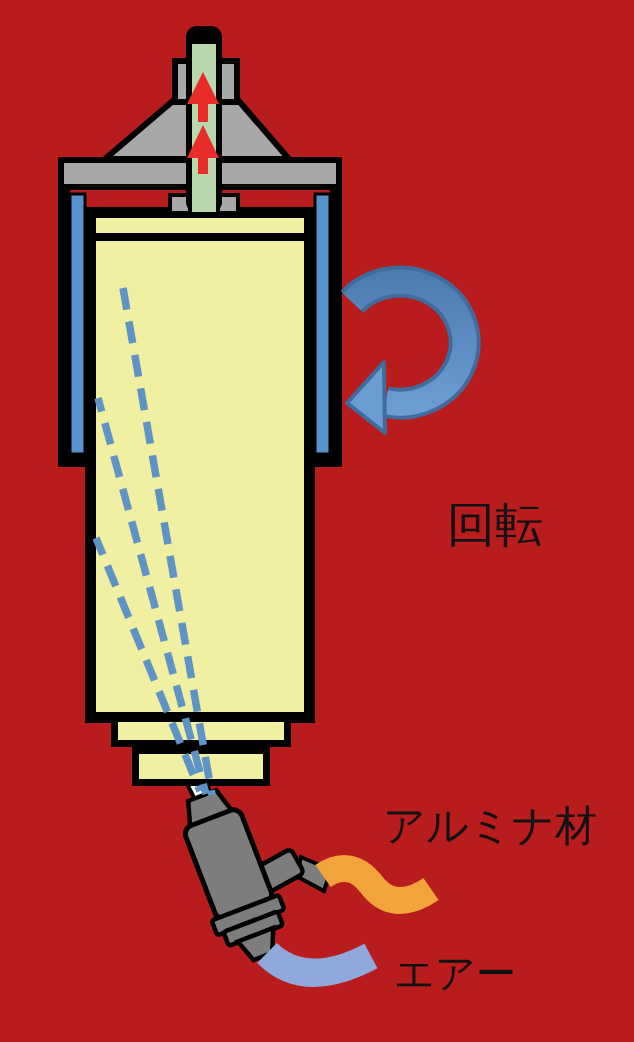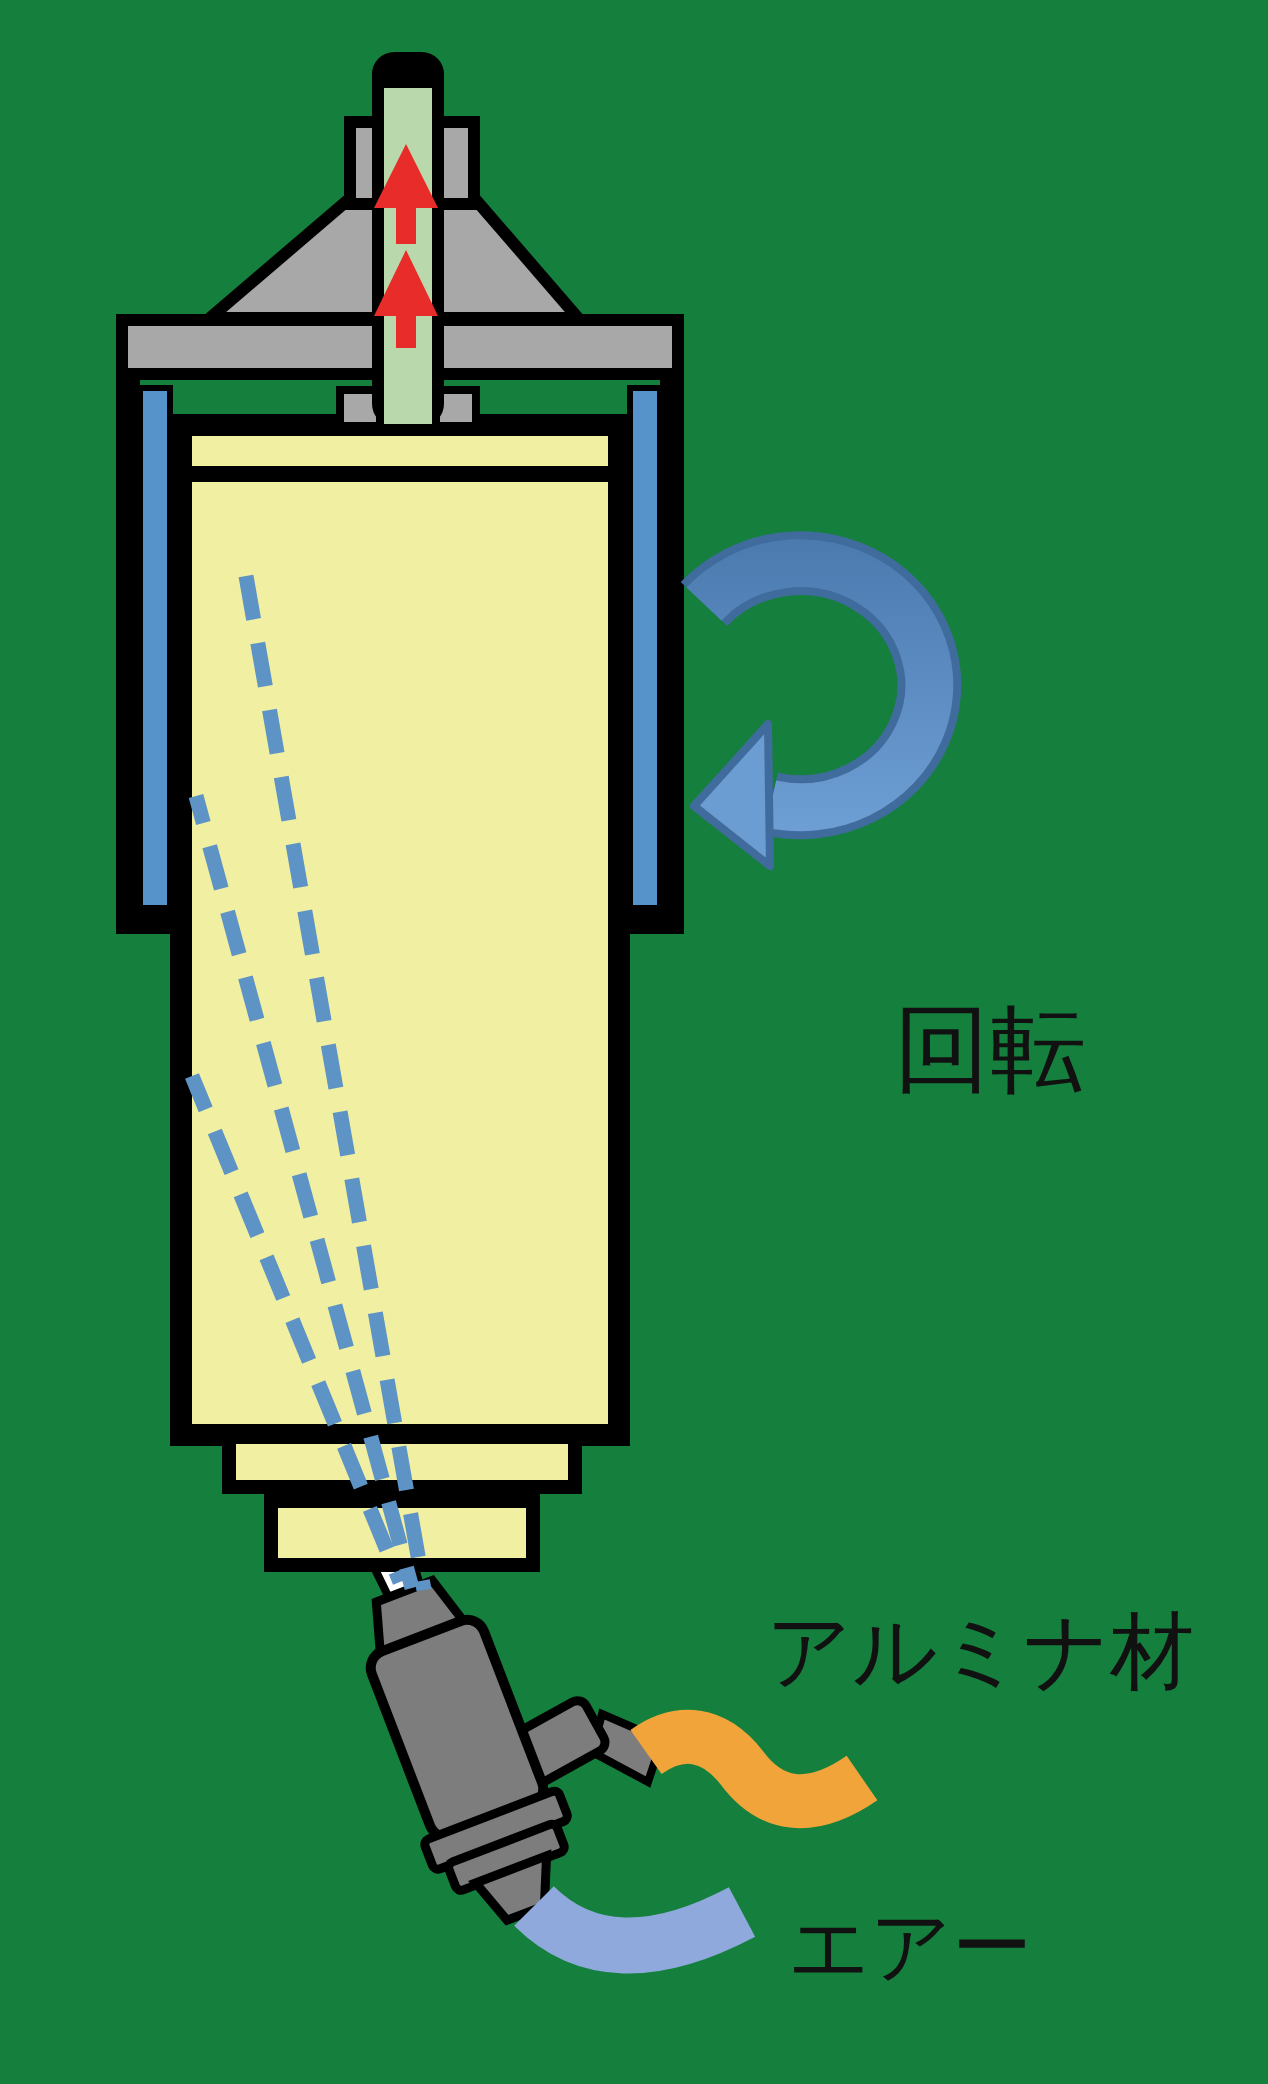--- a/index.html
+++ b/index.html
@@ -1,16 +1,16 @@
 <!DOCTYPE html>
 <html><head>
 <meta charset="utf-8">
 <style>
   html, body { margin: 0; padding: 0; background: #ffffff; }
-  .stage { width: 634px; height: 1042px; position: relative; background: #15803d; overflow: hidden; }
+  .stage { width: 634px; height: 1042px; position: relative; background: #b91c1c; overflow: hidden; }
   svg { display: block; }
   .label {
     font-family: "Liberation Serif", "DejaVu Serif", serif;
     fill: #111111;
   }
   .lbl-rotation { font-size: 48px; }
   .lbl-alumina  { font-size: 42px; }
   .lbl-air      { font-size: 40px; }
 </style>
 </head>

